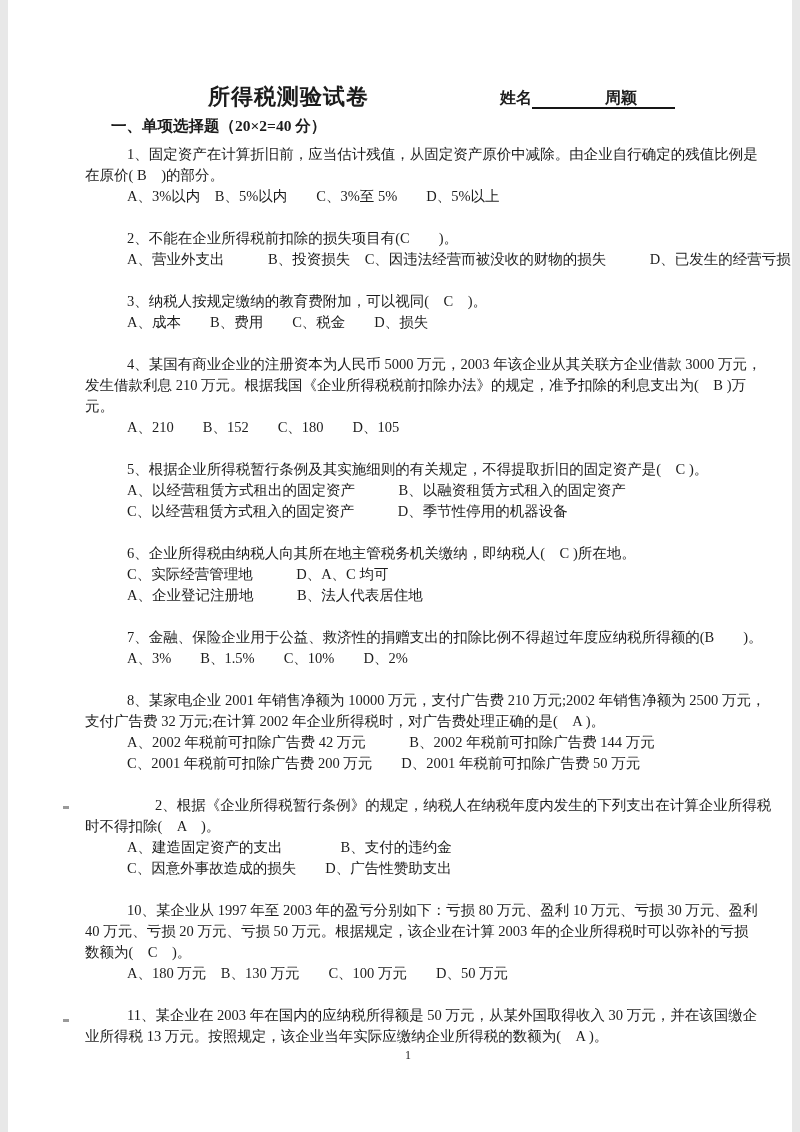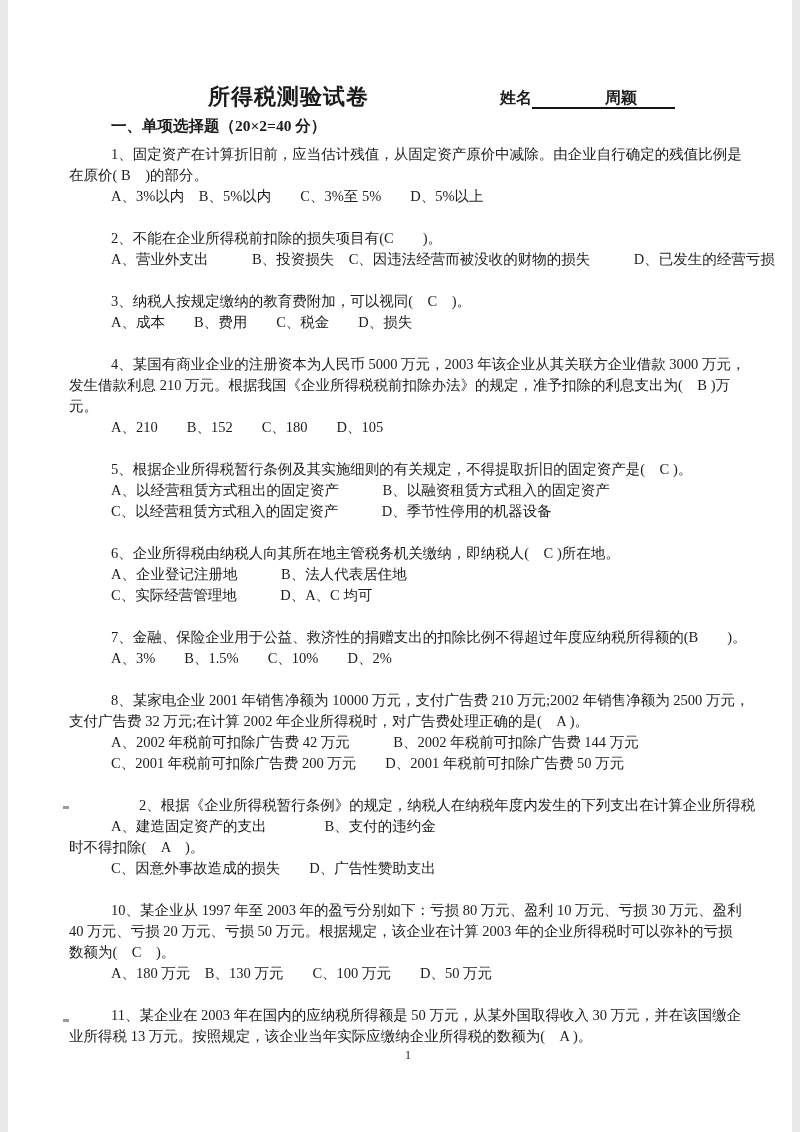--- a/index.html
+++ b/index.html
@@ -50,21 +50,21 @@
     font-weight: bold;
     line-height: 21px;
     white-space: nowrap;
   }
   .content {
     position: absolute;
     left: 61px;
     top: 144px;
     width: 690px;
   }
-  .question { margin: 0 0 21px 0; }
+  .question { margin: 0 0 21px 16px; }
   .line {
     font-size: 14.5px;
     line-height: 21px;
     white-space: pre;
   }
   .line.first { padding-left: 42px; }
   .line.extra { padding-left: 70px; }
   .line.none  { padding-left: 0; }
   .page-number {
     position: absolute;
@@ -116,37 +116,37 @@
         <div class="line none">元。</div>
         <div class="line first">A、210　　B、152　　C、180　　D、105</div>
       </div>
       <div class="question">
         <div class="line first">5、根据企业所得税暂行条例及其实施细则的有关规定，不得提取折旧的固定资产是(　C )。</div>
         <div class="line first">A、以经营租赁方式租出的固定资产　　　B、以融资租赁方式租入的固定资产</div>
         <div class="line first">C、以经营租赁方式租入的固定资产　　　D、季节性停用的机器设备</div>
       </div>
       <div class="question">
         <div class="line first">6、企业所得税由纳税人向其所在地主管税务机关缴纳，即纳税人(　C )所在地。</div>
+        <div class="line first">C、实际经营管理地　　　D、A、C 均可</div>
         <div class="line first">A、企业登记注册地　　　B、法人代表居住地</div>
-        <div class="line first">C、实际经营管理地　　　D、A、C 均可</div>
       </div>
       <div class="question">
         <div class="line first">7、金融、保险企业用于公益、救济性的捐赠支出的扣除比例不得超过年度应纳税所得额的(B　　)。</div>
         <div class="line first">A、3%　　B、1.5%　　C、10%　　D、2%</div>
       </div>
       <div class="question">
         <div class="line first">8、某家电企业 2001 年销售净额为 10000 万元，支付广告费 210 万元;2002 年销售净额为 2500 万元，</div>
         <div class="line none">支付广告费 32 万元;在计算 2002 年企业所得税时，对广告费处理正确的是(　A )。</div>
         <div class="line first">A、2002 年税前可扣除广告费 42 万元　　　B、2002 年税前可扣除广告费 144 万元</div>
         <div class="line first">C、2001 年税前可扣除广告费 200 万元　　D、2001 年税前可扣除广告费 50 万元</div>
       </div>
       <div class="question">
         <div class="line extra">2、根据《企业所得税暂行条例》的规定，纳税人在纳税年度内发生的下列支出在计算企业所得税</div>
+        <div class="line none">时不得扣除(　A　)。</div>
         <div class="line first">A、建造固定资产的支出　　　　B、支付的违约金</div>
-        <div class="line none">时不得扣除(　A　)。</div>
         <div class="line first">C、因意外事故造成的损失　　D、广告性赞助支出</div>
       </div>
       <div class="question">
         <div class="line first">10、某企业从 1997 年至 2003 年的盈亏分别如下：亏损 80 万元、盈利 10 万元、亏损 30 万元、盈利</div>
         <div class="line none">40 万元、亏损 20 万元、亏损 50 万元。根据规定，该企业在计算 2003 年的企业所得税时可以弥补的亏损</div>
         <div class="line none">数额为(　C　)。</div>
         <div class="line first">A、180 万元　B、130 万元　　C、100 万元　　D、50 万元</div>
       </div>
       <div class="question">
         <div class="line first">11、某企业在 2003 年在国内的应纳税所得额是 50 万元，从某外国取得收入 30 万元，并在该国缴企</div>

